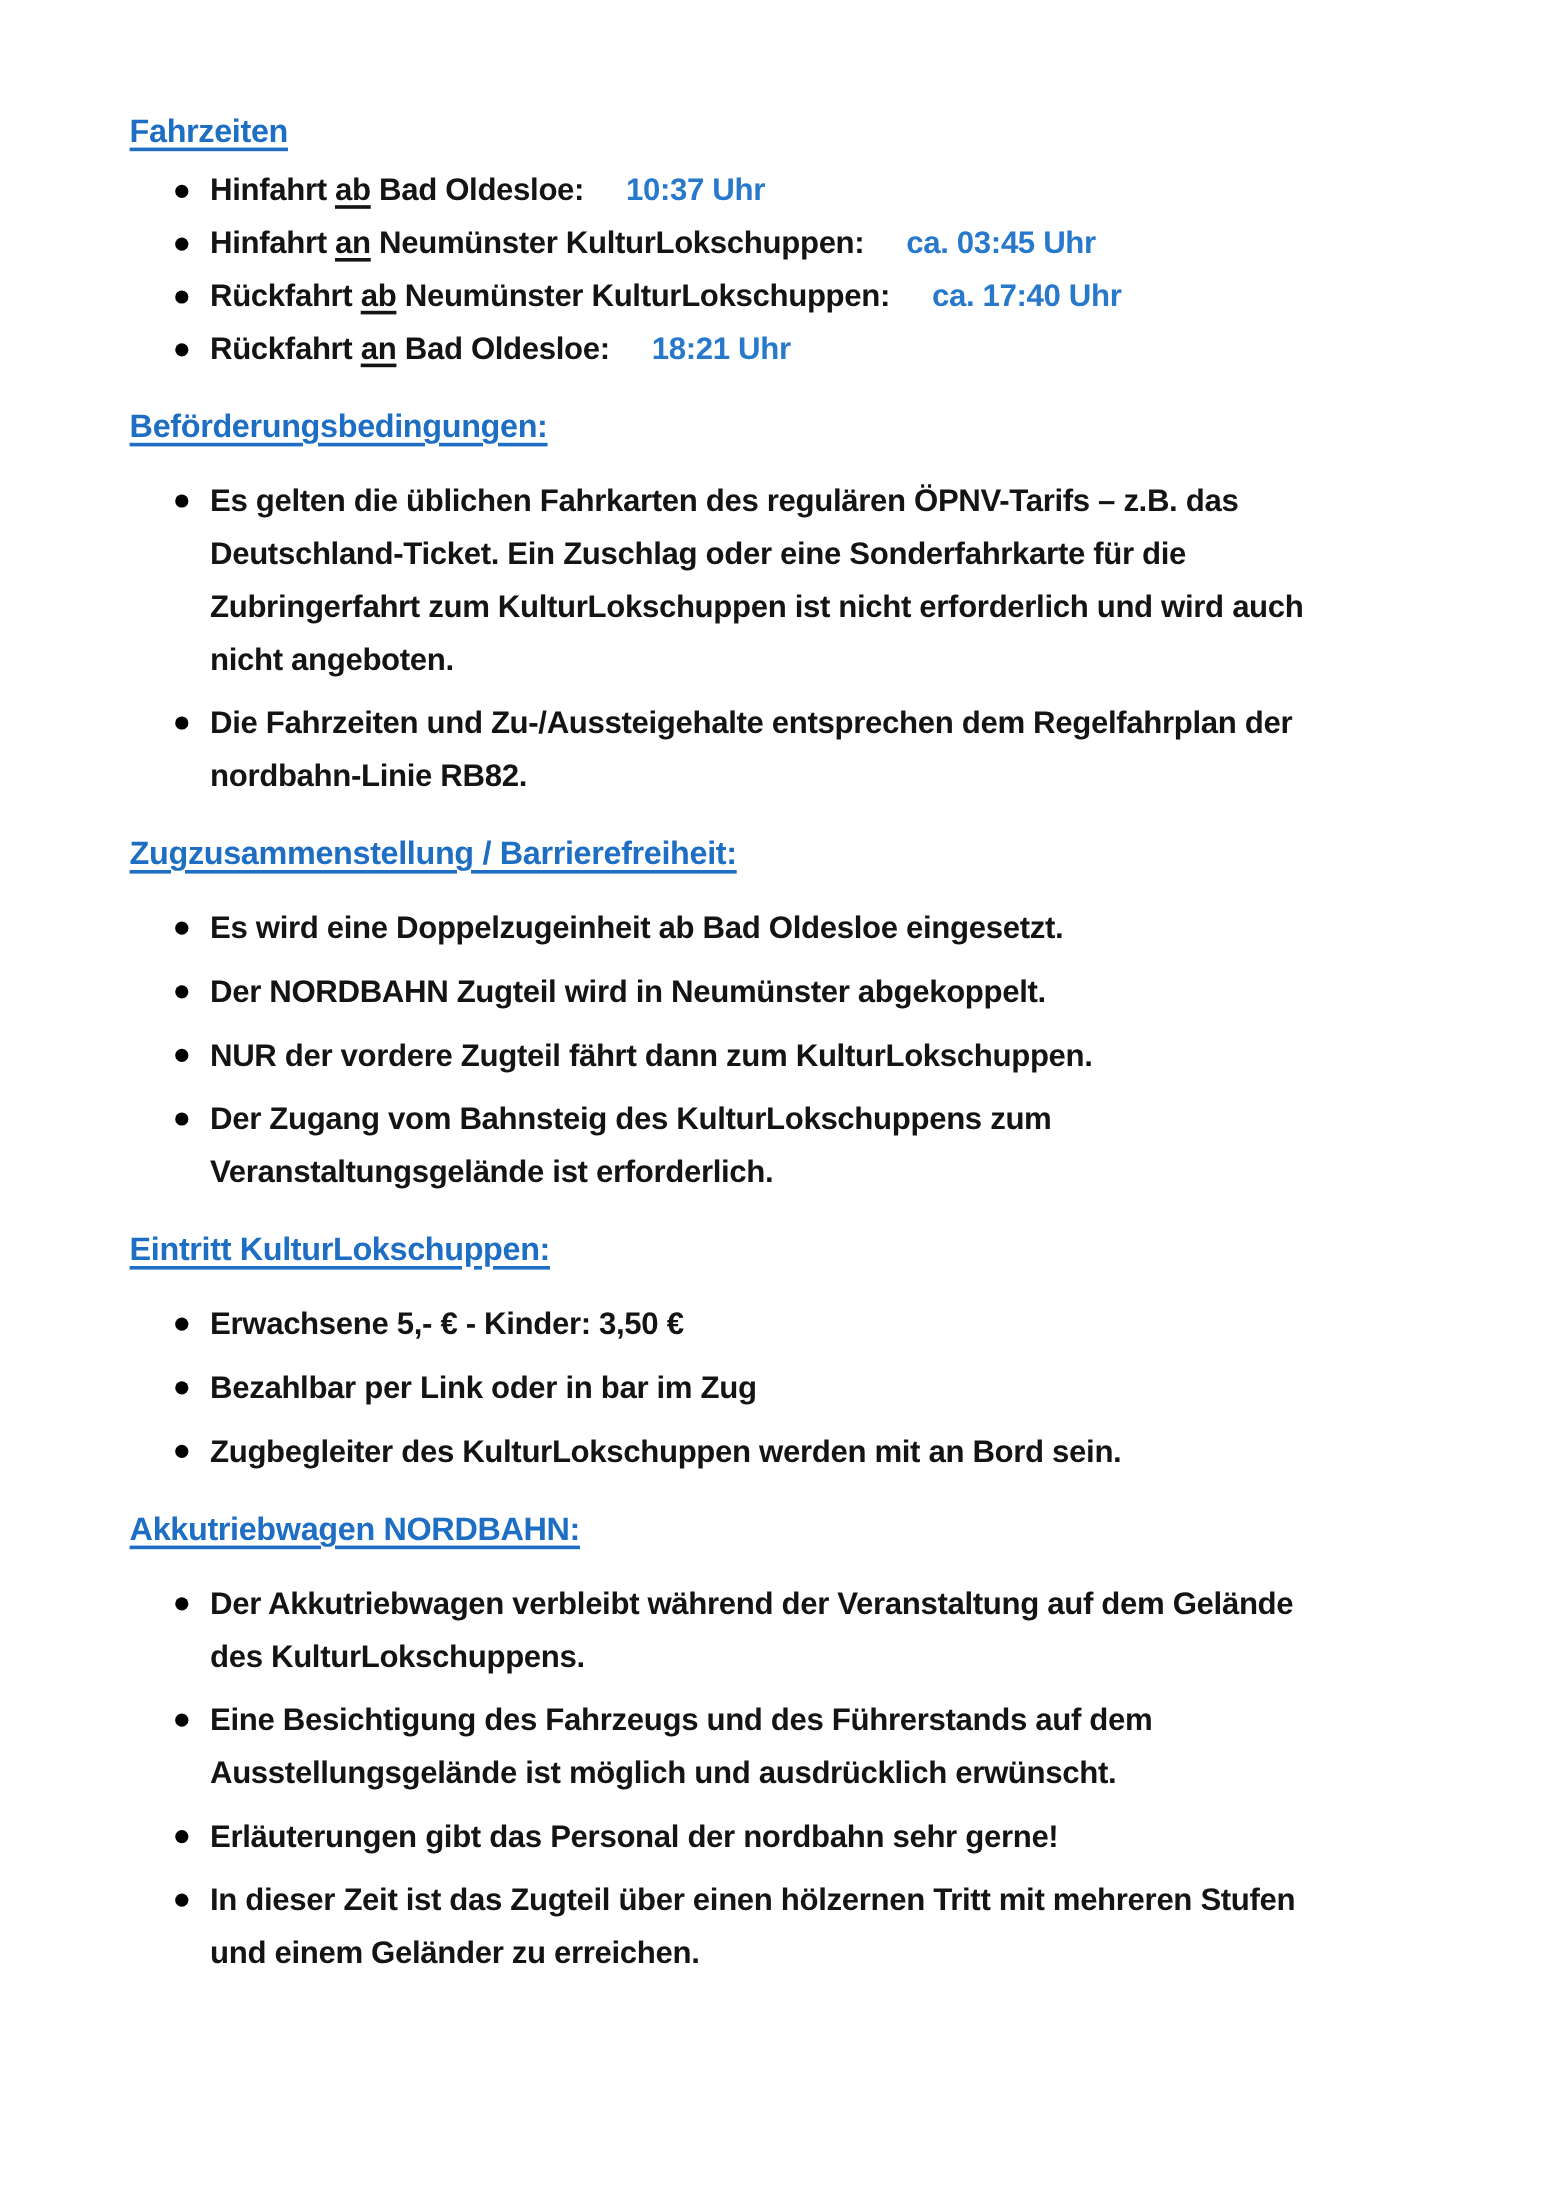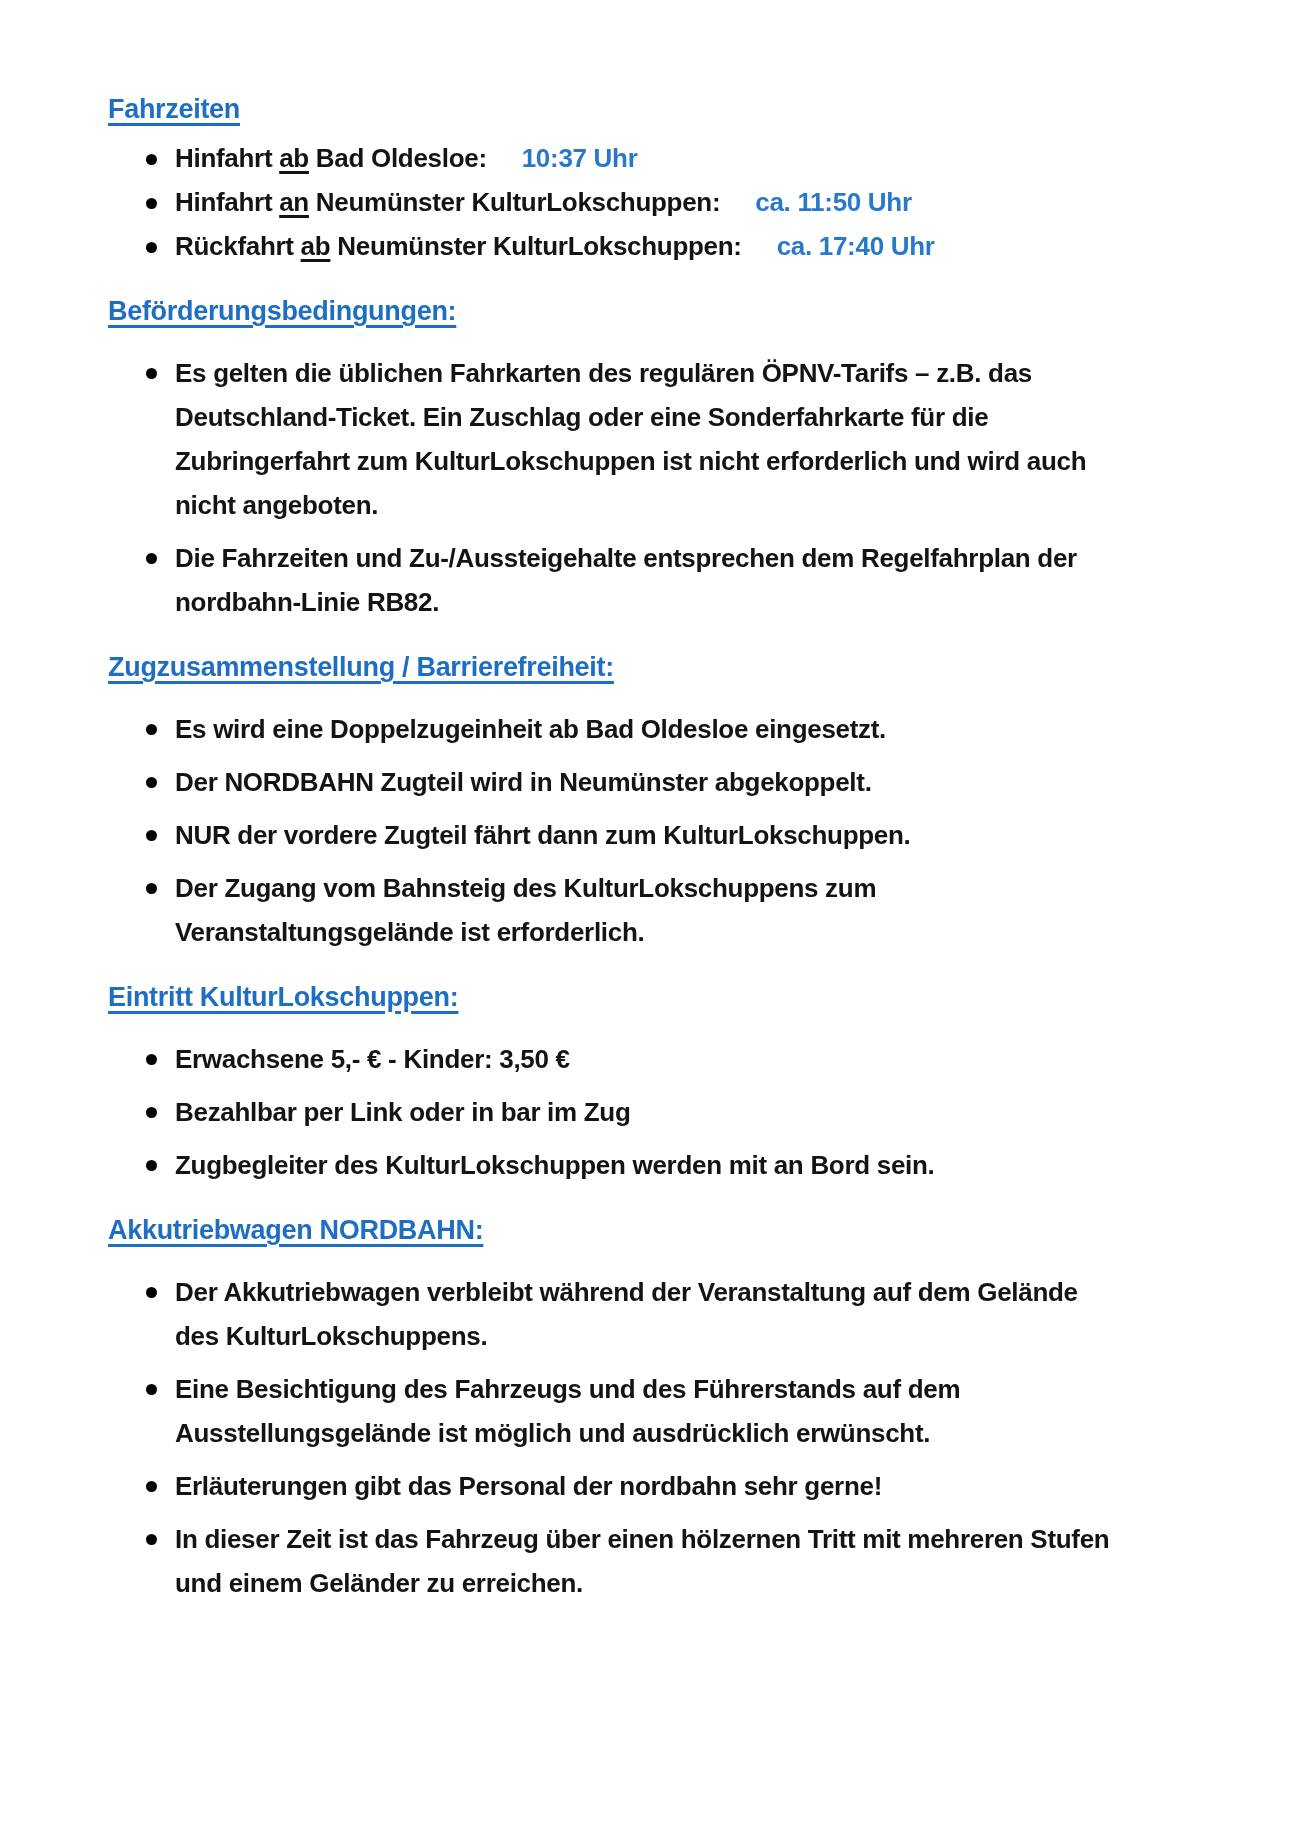--- a/index.html
+++ b/index.html
@@ -71,22 +71,23 @@
 </style>
 </head>
 <body>
 
 <div class="page">
 
   <section>
     <h2 class="heading first">Fahrzeiten</h2>
     <ul class="bullets tight">
       <li><span>Hinfahrt </span><span class="u">ab</span><span> Bad Oldesloe: </span><span class="time">10:37 Uhr</span></li>
-      <li><span>Hinfahrt </span><span class="u">an</span><span> Neumünster KulturLokschuppen: </span><span class="time">ca. 11:50 Uhr</span></li>
+      <li><span>Hinfahrt </span><span class="u">an</span><span> Neumünster KulturLokschuppen: </span><span class="time">ca. 03:45 Uhr</span></li>
       <li><span>Rückfahrt </span><span class="u">ab</span><span> Neumünster KulturLokschuppen: </span><span class="time">ca. 17:40 Uhr</span></li>
+      <li><span>Rückfahrt </span><span class="u">an</span><span> Bad Oldesloe: </span><span class="time">18:21 Uhr</span></li>
     </ul>
   </section>
 
   <section>
     <h2 class="heading">Beförderungsbedingungen:</h2>
     <ul class="bullets">
       <li>Es gelten die üblichen Fahrkarten des regulären ÖPNV-Tarifs – z.B. das Deutschland-Ticket. Ein Zuschlag oder eine Sonderfahrkarte für die Zubringerfahrt zum KulturLokschuppen ist nicht erforderlich und wird auch nicht angeboten.</li>
       <li>Die Fahrzeiten und Zu-/Aussteigehalte entsprechen dem Regelfahrplan der nordbahn-Linie RB82.</li>
     </ul>
   </section>
@@ -109,17 +110,17 @@
       <li>Zugbegleiter des KulturLokschuppen werden mit an Bord sein.</li>
     </ul>
   </section>
 
   <section>
     <h2 class="heading">Akkutriebwagen NORDBAHN:</h2>
     <ul class="bullets">
       <li>Der Akkutriebwagen verbleibt während der Veranstaltung auf dem Gelände des KulturLokschuppens.</li>
       <li>Eine Besichtigung des Fahrzeugs und des Führerstands auf dem Ausstellungsgelände ist möglich und ausdrücklich erwünscht.</li>
       <li>Erläuterungen gibt das Personal der nordbahn sehr gerne!</li>
-      <li>In dieser Zeit ist das Fahrzeug über einen hölzernen Tritt mit mehreren Stufen und einem Geländer zu erreichen.</li>
+      <li>In dieser Zeit ist das Zugteil über einen hölzernen Tritt mit mehreren Stufen und einem Geländer zu erreichen.</li>
     </ul>
   </section>
 
 </div>
 
 </body></html>

